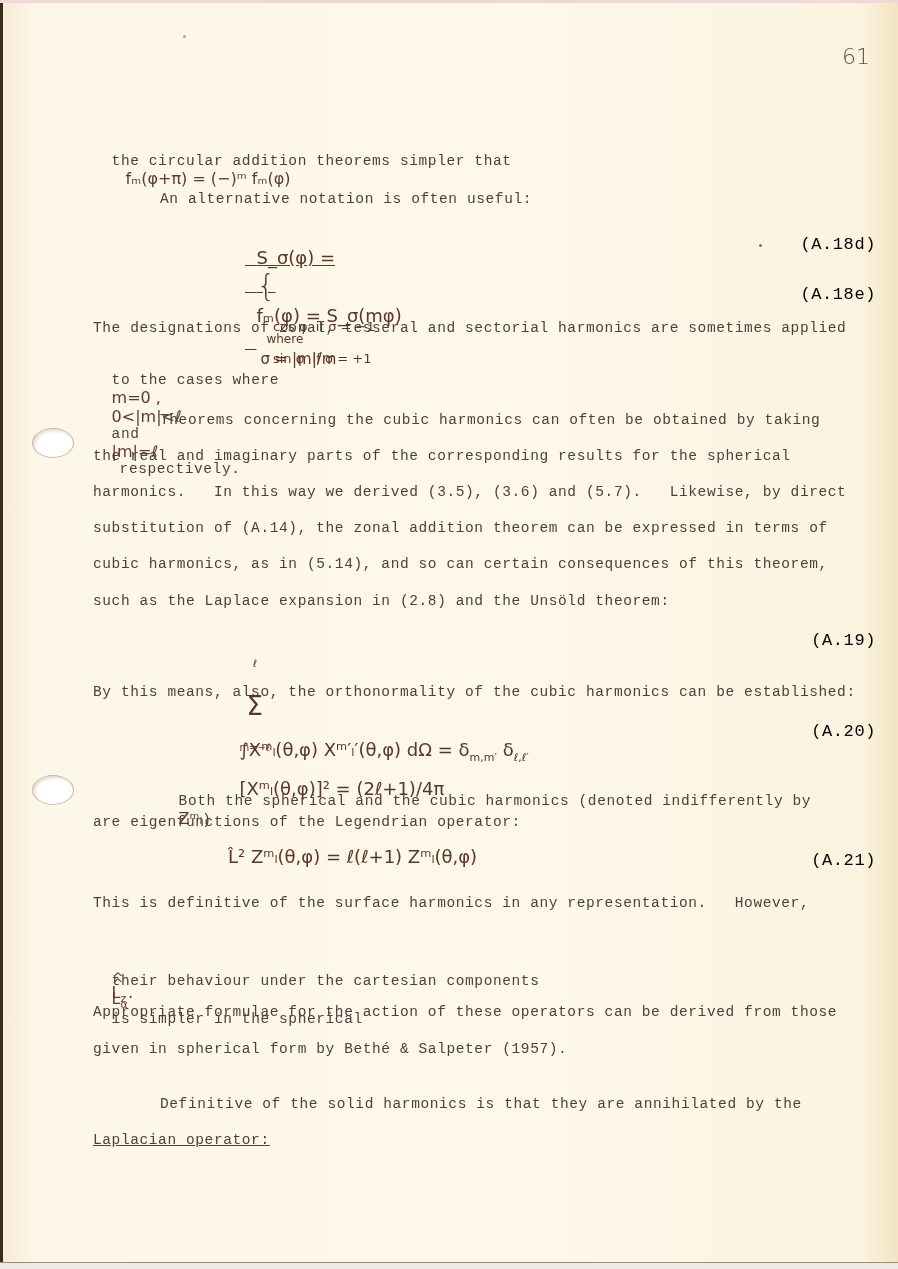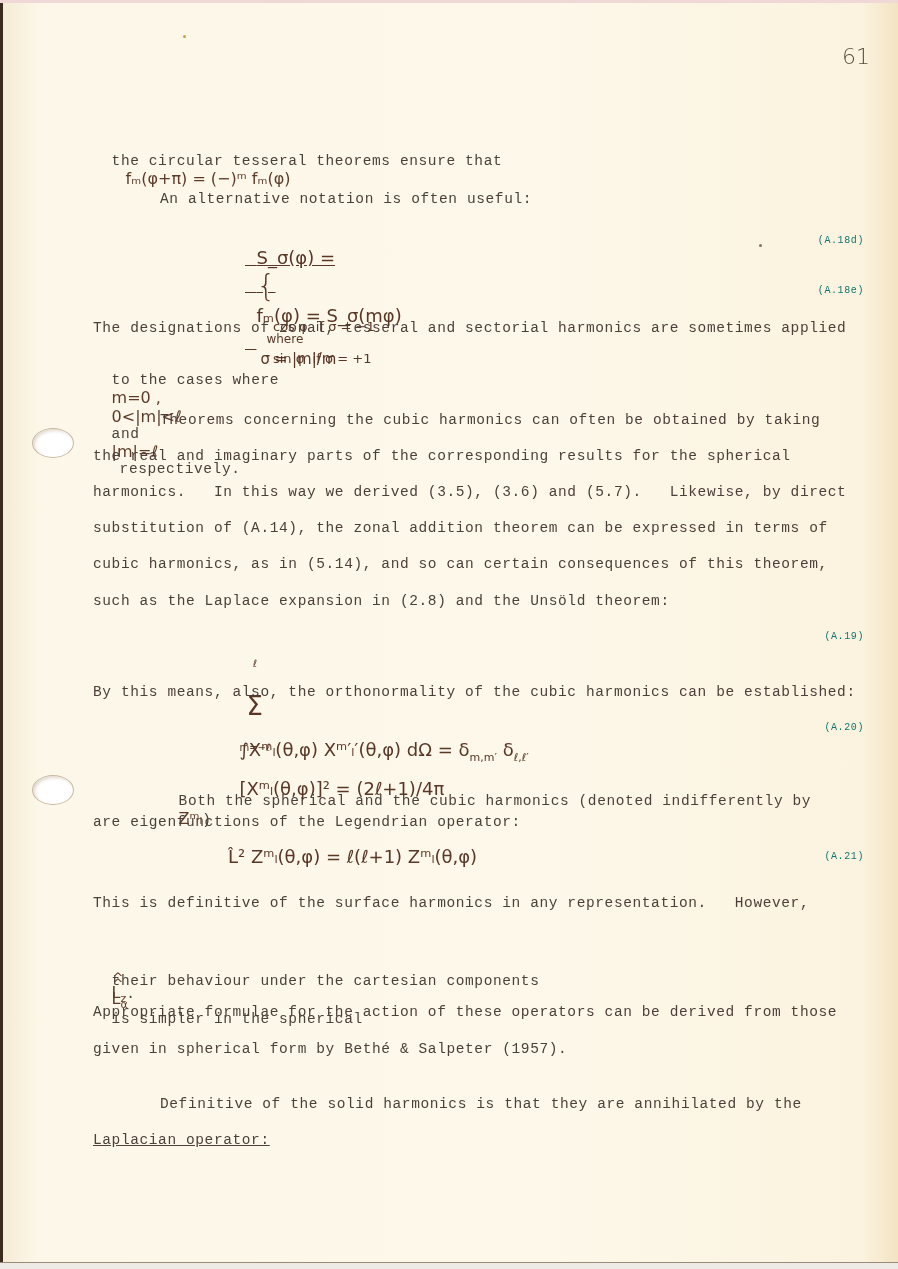--- a/index.html
+++ b/index.html
@@ -38,22 +38,22 @@
   .indent { left: 160px; }
   .hw {
     font-family: "DejaVu Sans", sans-serif; font-size: 16px; color: #5e3a2a;
     letter-spacing: 0;
   }
   .eq {
     position: absolute; font-family: "DejaVu Sans", sans-serif; font-size: 18px;
     color: #5a3626; white-space: pre;
   }
   .eqnum {
-    position: absolute; right: 34px; font-size: 10px; letter-spacing: 0.6px;
-    color: #0f766e; white-space: pre;
+    position: absolute; right: 22px; font-size: 17px; letter-spacing: 0.6px;
+    color: #000000; white-space: pre;
   }
   .brace-wrap { display: inline-block; vertical-align: middle; font-size: 13px; line-height: 16px; }
   .brace { font-size: 30px; vertical-align: middle; font-weight: 200; }
   sup, sub { font-size: 11px; }
   .sumwrap { display: inline-block; text-align: center; vertical-align: middle; line-height: 12px; }
   .sumwrap .lim { font-size: 10px; display: block; }
   .sumwrap .sig { font-size: 26px; display: block; line-height: 24px; }
   .hole {
     position: absolute; width: 40px; height: 28px; border-radius: 50%;
     background: #ffffff; border: 1px solid #c8b8a0;
@@ -69,21 +69,21 @@
 <div class="page"></div>
 <div class="top-edge"></div>
 <div class="bottom-edge"></div>
 
 <div class="hole" style="left:32px; top:428px;"></div>
 <div class="hole" style="left:32px; top:775px;"></div>
 
 <div class="page-num">61</div>
 
 <div class="line" style="top:137px;">
-  <span>the circular tesseral theorems ensure that</span>
+  <span>the circular addition theorems simpler that</span>
   <span class="hw" style="margin-left:14px;">fₘ(φ+π) = (−)ᵐ fₘ(φ)</span>
 </div>
 
 <div class="line indent" style="top:191px;">An alternative notation is often useful:</div>
 
 <div class="eq" style="left:245px; top:226px;text-decoration:underline;">
   <span>S_σ(φ) =</span>
   <span class="brace">{</span>
   <span class="brace-wrap">
     <span>cos φ  if σ = −1</span><br>

